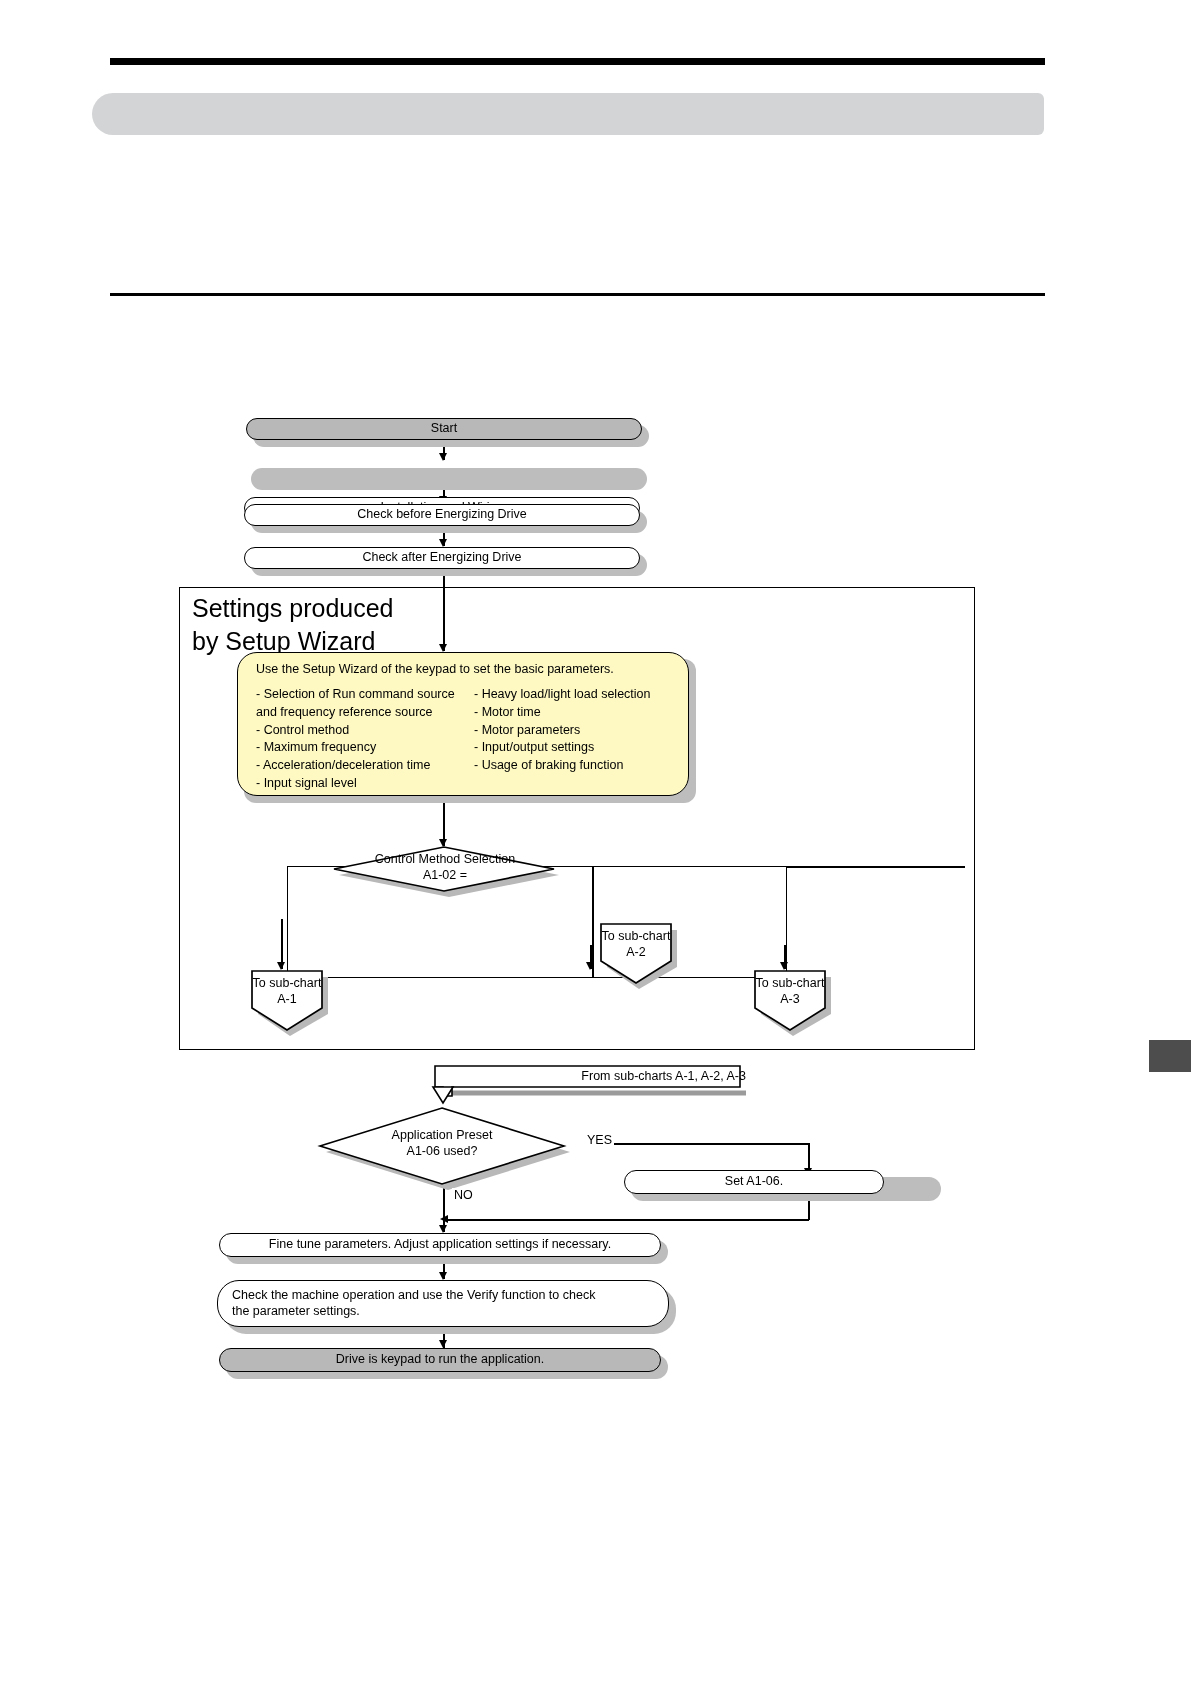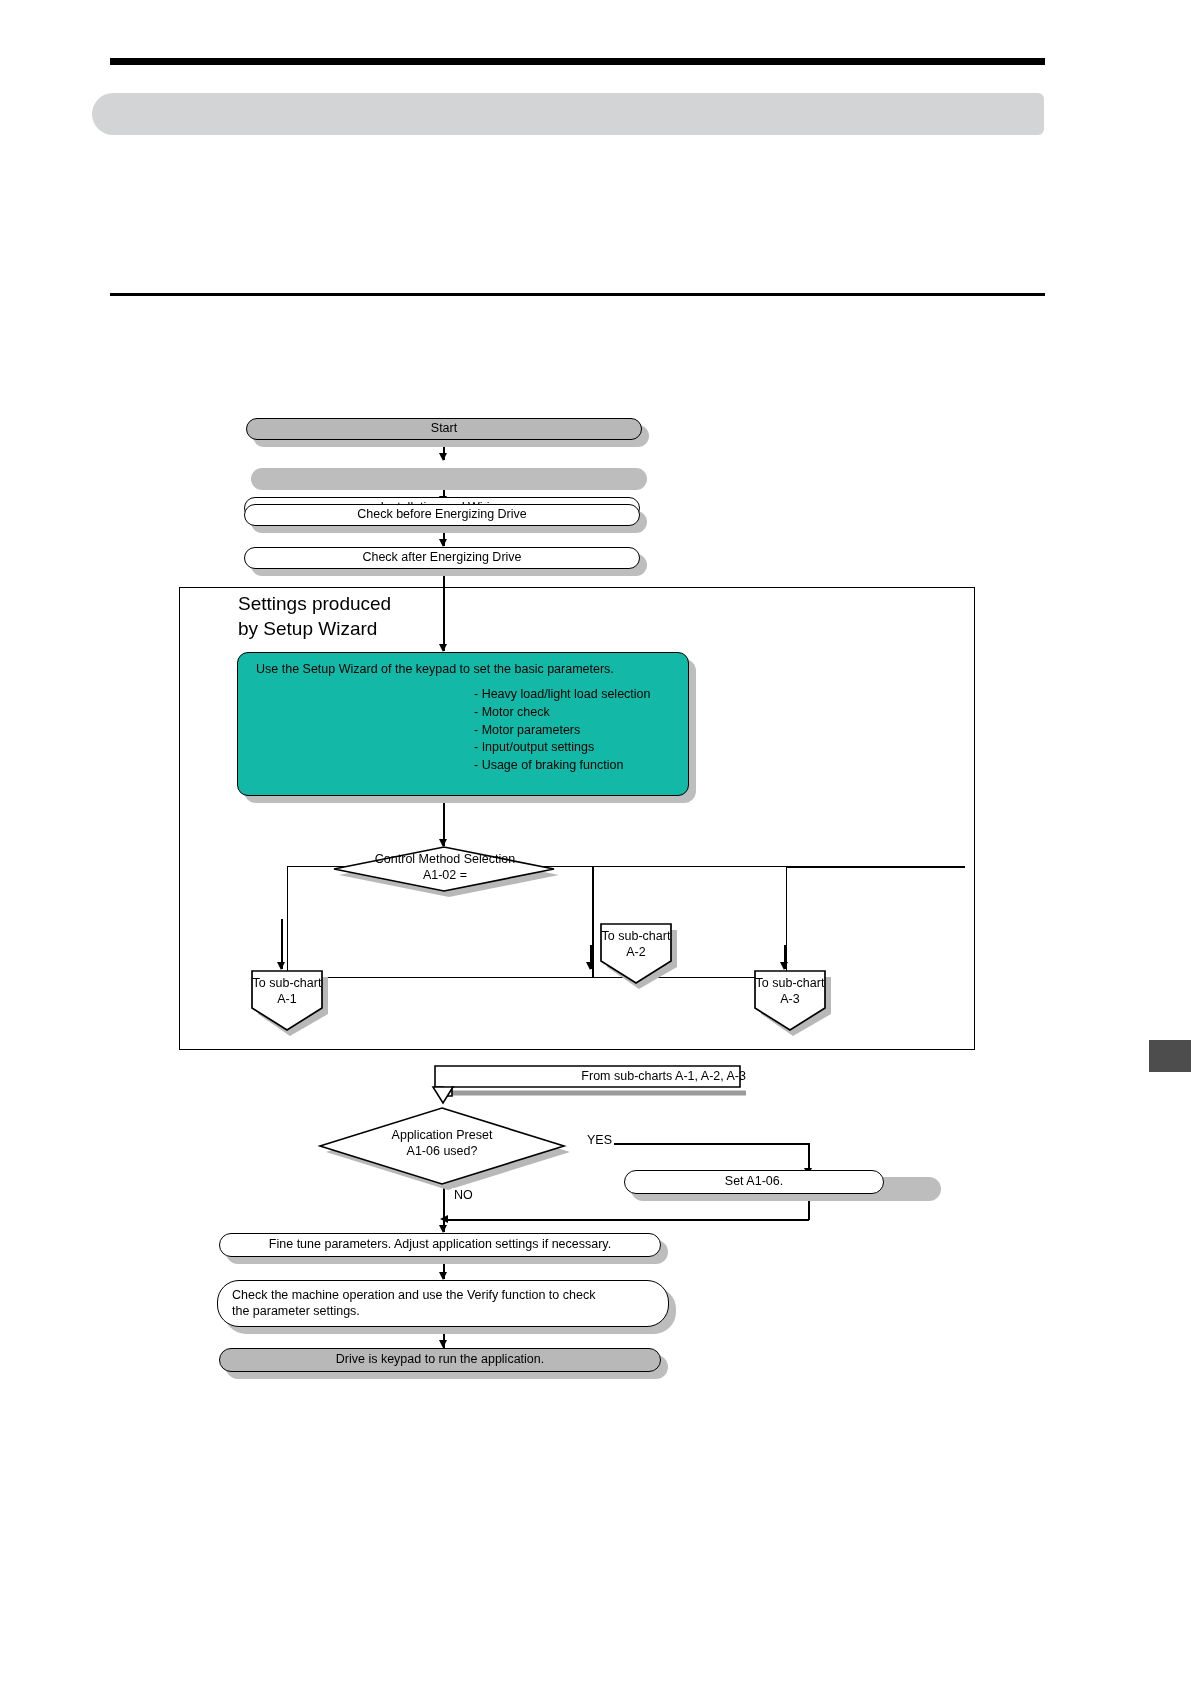--- a/index.html
+++ b/index.html
@@ -68,22 +68,22 @@
   .rect-shadow {
     position: absolute;
     background: #bdbdbd;
     z-index: 2;
   }
 
   .roundbox {
     position: absolute;
     box-sizing: border-box;
     border: 1.6px solid #000;
-    border-radius: 11px;
-    background: #14b8a6;
+    border-radius: 20px;
+    background: #fef9c3;
     z-index: 3;
   }
 
   .plainbox {
     position: absolute;
     box-sizing: border-box;
     border: 1.7px solid #000;
     background: #fff;
     z-index: 1;
   }
@@ -155,25 +155,24 @@
     left: 0; top: 9px;
     width: 100%;
     text-align: center;
     font-size: 12.5px;
     pointer-events: none;
   }
 
   
   .section-title {
     position: absolute;
-    font-size: 19px;
+    font-size: 25px;
     line-height: 1.3;
     white-space: pre-line;
     z-index: 3;
-    margin-left: 46px;
   }
   .wiz-head {
     position: absolute;
     left: 18px; top: 9px;
     font-size: 12.5px;
   }
   .wiz-col {
     position: absolute;
     font-size: 12.5px;
     line-height: 1.42;
@@ -232,23 +231,31 @@
 
 <div class="section-title" style="left:192px;top:592px;">Settings produced
 by Setup Wizard</div>
 
 <div class="vline" style="left:443px;top:569px;height:82px;"></div>
 <div class="arrowdown" style="left:439px;top:644px;"></div>
 
 <div class="rect-shadow" style="left:244px;top:659px;width:452px;height:144px;border-radius:12px;"></div>
 <div class="roundbox" style="left:237px;top:652px;width:452px;height:144px;">
   <div class="wiz-head">Use the Setup Wizard of the keypad to set the basic parameters.</div>
+  <div class="wiz-col" style="left:18px;top:33px;width:225px;">
+    <div class="li">- Selection of Run command source
+  and frequency reference source</div>
+    <div class="li">- Control method</div>
+    <div class="li">- Maximum frequency</div>
+    <div class="li">- Acceleration/deceleration time</div>
+    <div class="li">- Input signal level</div>
+  </div>
   <div class="wiz-col" style="left:236px;top:33px;width:210px;">
     <div class="li">- Heavy load/light load selection</div>
-    <div class="li">- Motor check</div>
+    <div class="li">- Motor time</div>
     <div class="li">- Motor parameters</div>
     <div class="li">- Input/output settings</div>
     <div class="li">- Usage of braking function</div>
   </div>
 </div>
 
 <div class="vline" style="left:443px;top:796px;height:50px;"></div>
 <div class="arrowdown" style="left:439px;top:839px;"></div>
 
 <div class="plainbox" style="left:287px;top:866px;width:500px;height:112px;"></div>

